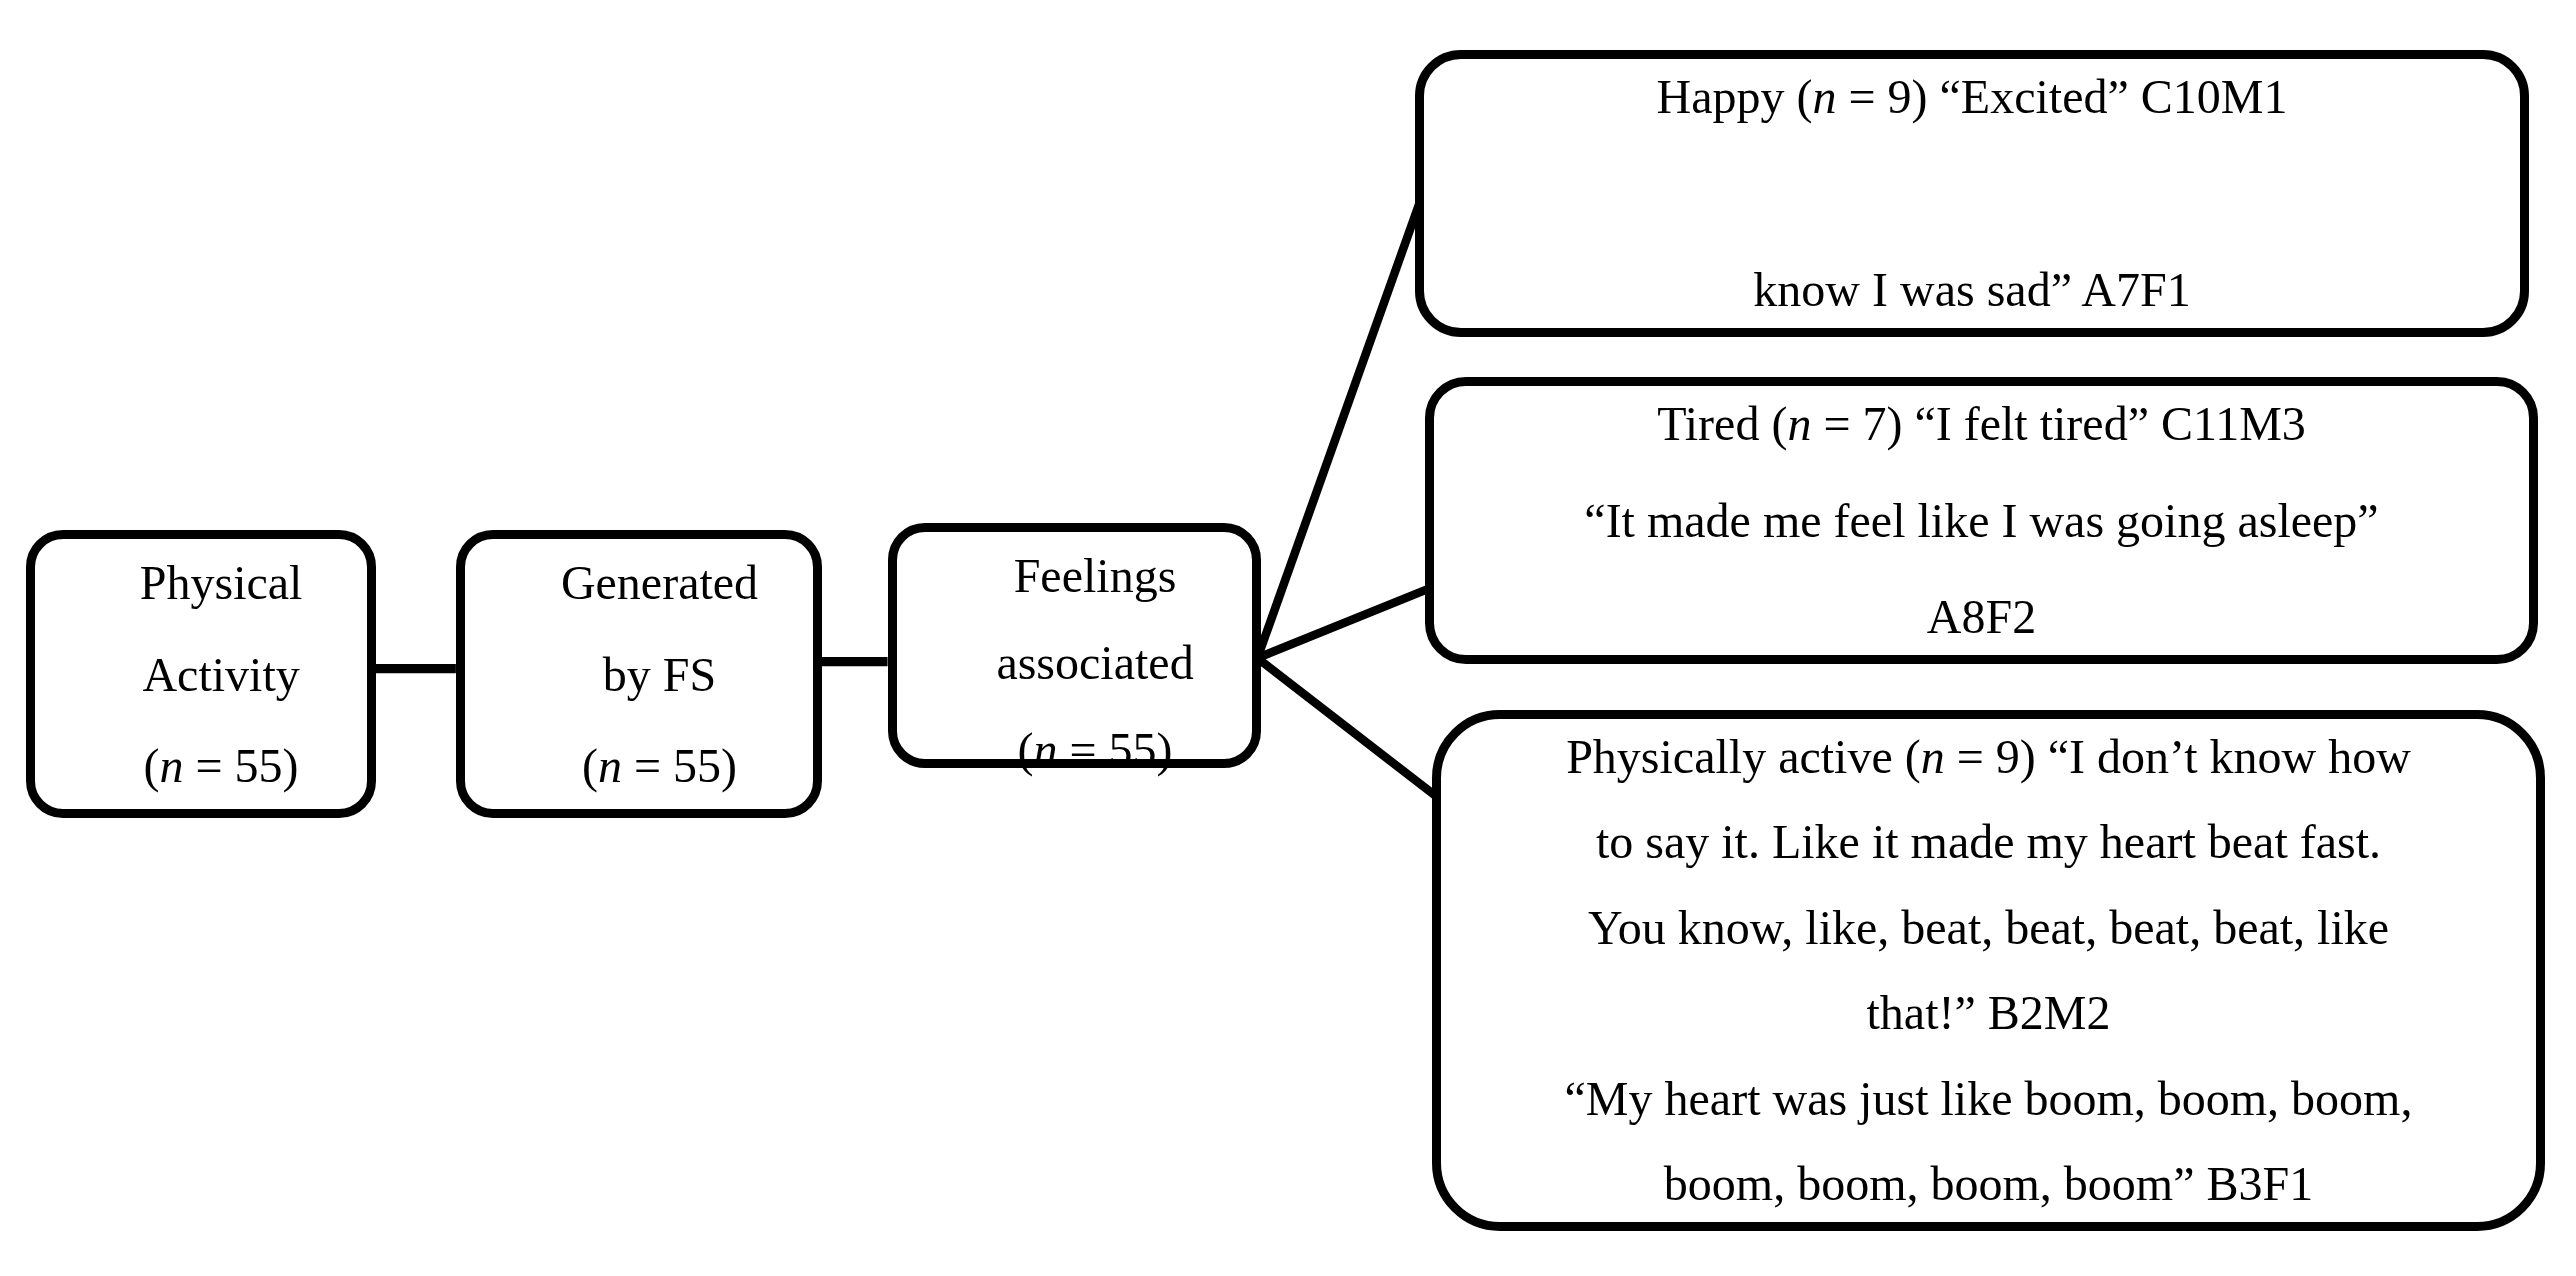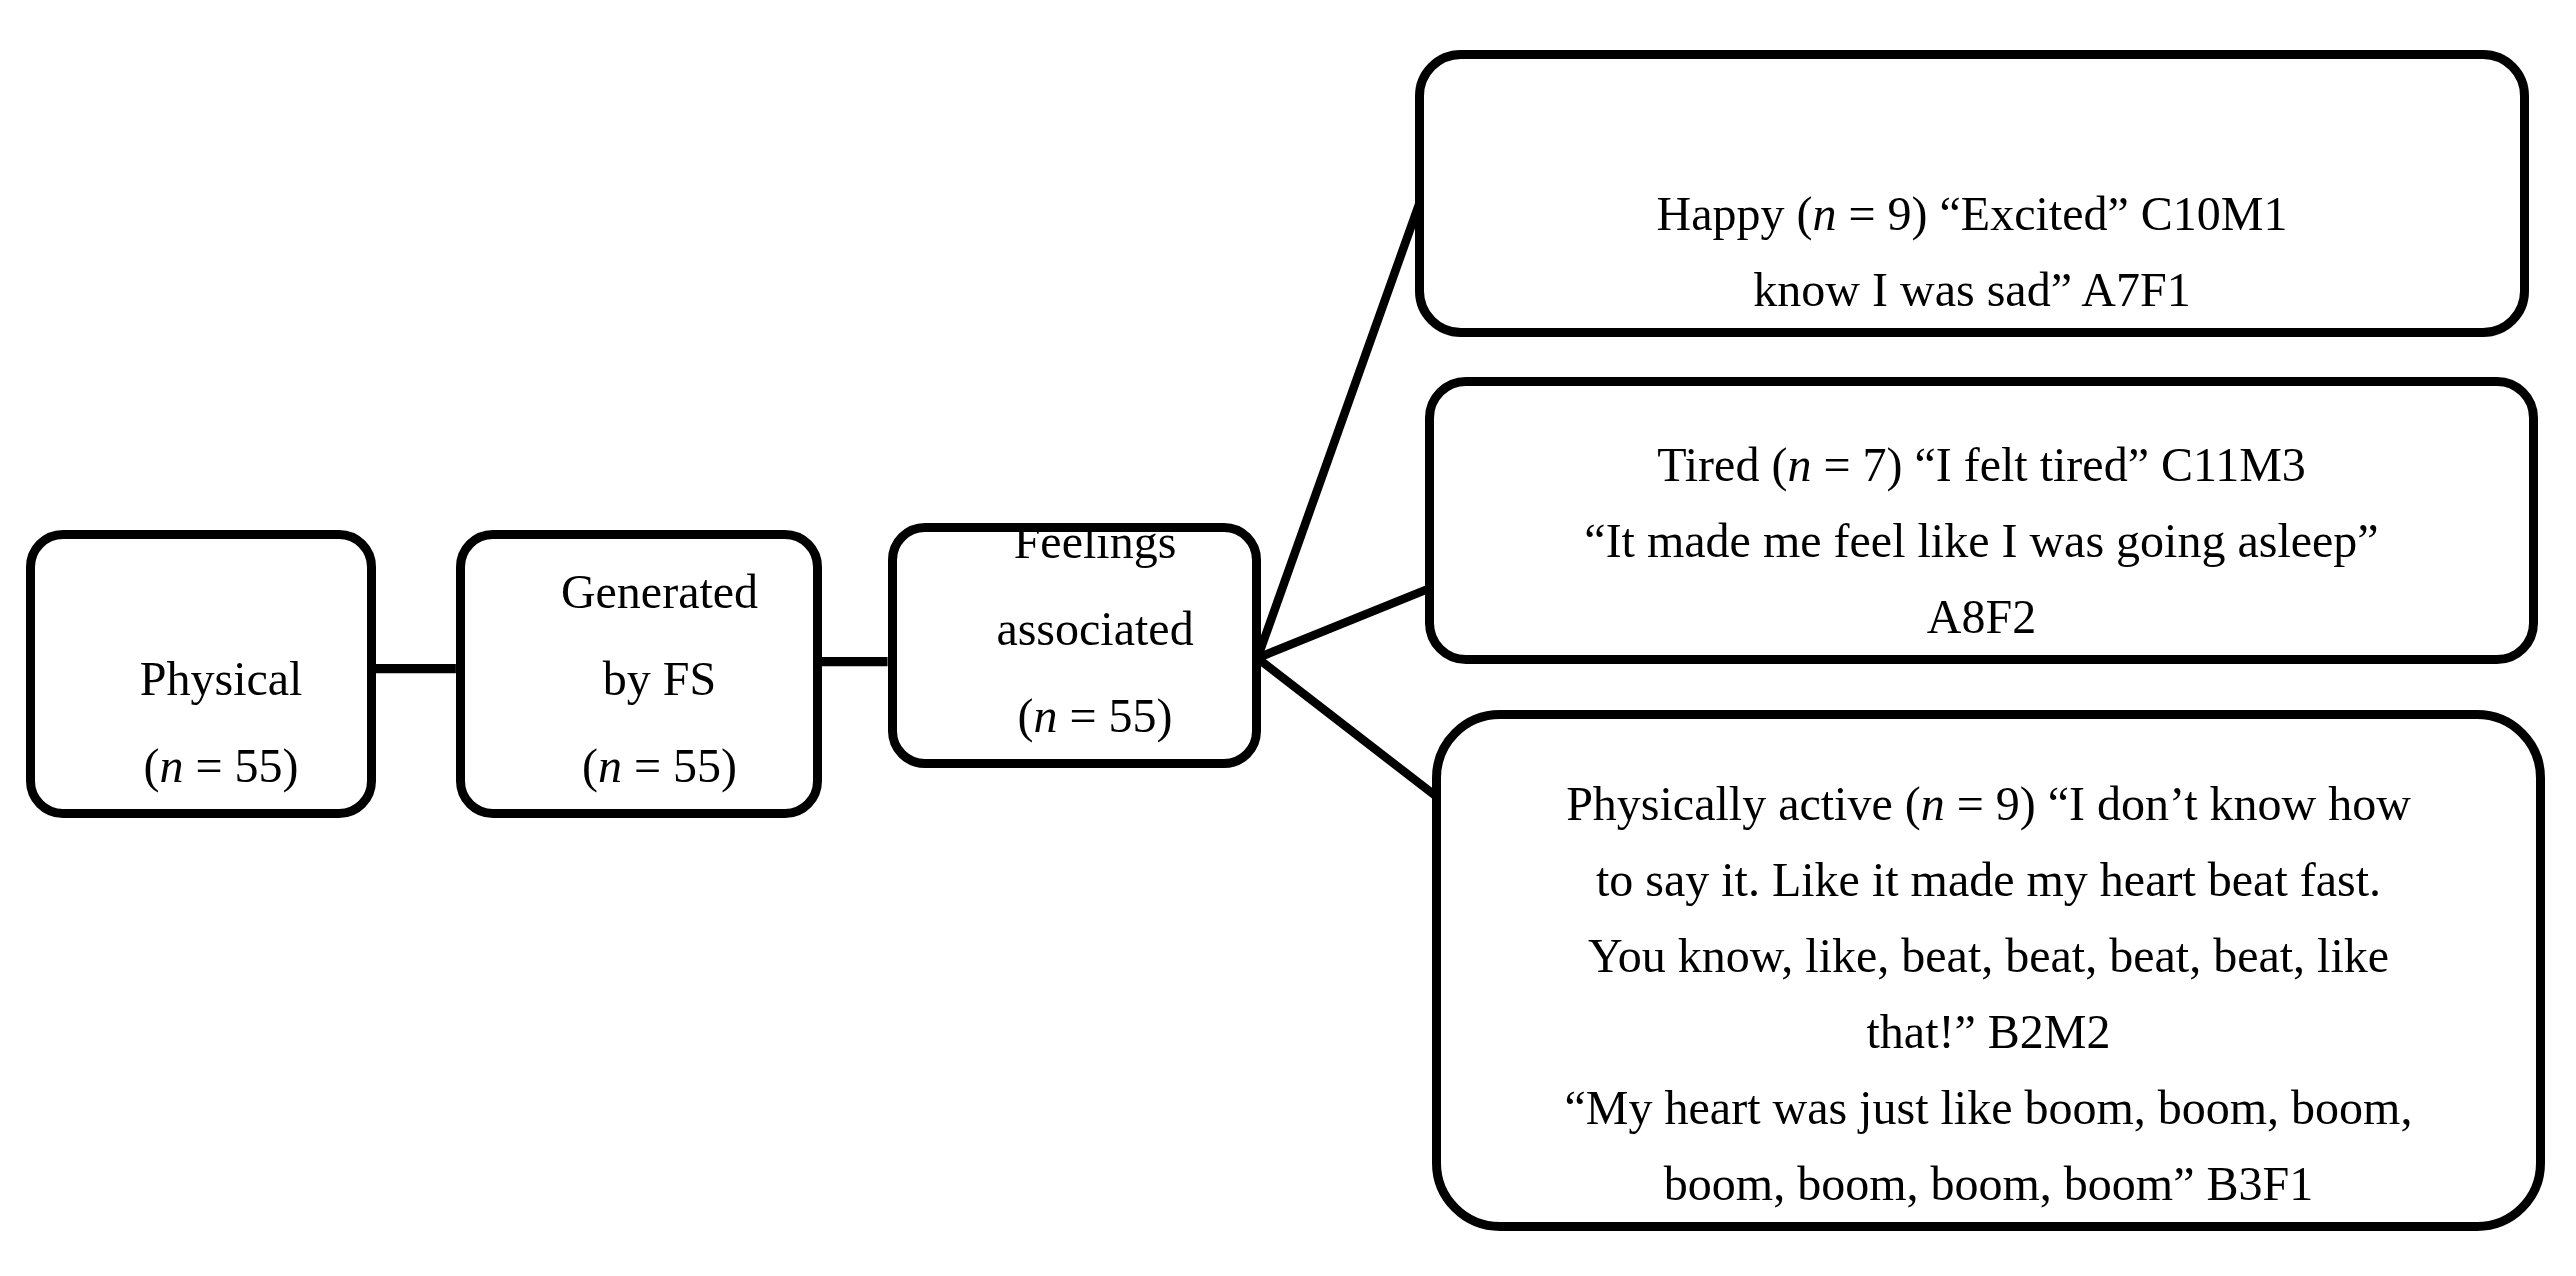--- a/index.html
+++ b/index.html
@@ -23,21 +23,21 @@
     width: 2576px;
     height: 1277px;
   }
   .node {
     position: absolute;
     box-sizing: border-box;
     border: 9.2px solid #000000;
     background: #ffffff;
     display: flex;
     flex-direction: column;
-    justify-content: flex-end;
+    justify-content: space-between;
     align-items: center;
     text-align: center;
   }
   .node .tline {
     width: 100%;
     white-space: nowrap;
   }
   
   .small-box {
     font-size: 48px;
@@ -66,20 +66,21 @@
   <svg class="edges" viewBox="0 0 3622 1795" xmlns="http://www.w3.org/2000/svg">
     <line x1="528" y1="940" x2="641" y2="940" stroke="#000000" stroke-width="13"></line>
     <line x1="1155" y1="930" x2="1248" y2="930" stroke="#000000" stroke-width="13"></line>
     <line x1="1768" y1="925" x2="1996" y2="285" stroke="#000000" stroke-width="12"></line>
     <line x1="1768" y1="925" x2="2010" y2="827" stroke="#000000" stroke-width="12"></line>
     <line x1="1768" y1="925" x2="2020" y2="1120" stroke="#000000" stroke-width="12"></line>
   </svg>
 
   <div class="node small-box n-physical">
       <div class="tline"><span>Physical</span></div>
+      <div class="tline"><span>Activity</span></div>
       <div class="tline"><span>(</span><span style="font-style: italic;">n</span><span> = 55)</span></div>
     </div>
 
   <div class="node small-box n-generated">
       <div class="tline"><span>Generated</span></div>
       <div class="tline"><span>by FS</span></div>
       <div class="tline"><span>(</span><span style="font-style: italic;">n</span><span> = 55)</span></div>
     </div>
 
   <div class="node small-box n-feelings">

